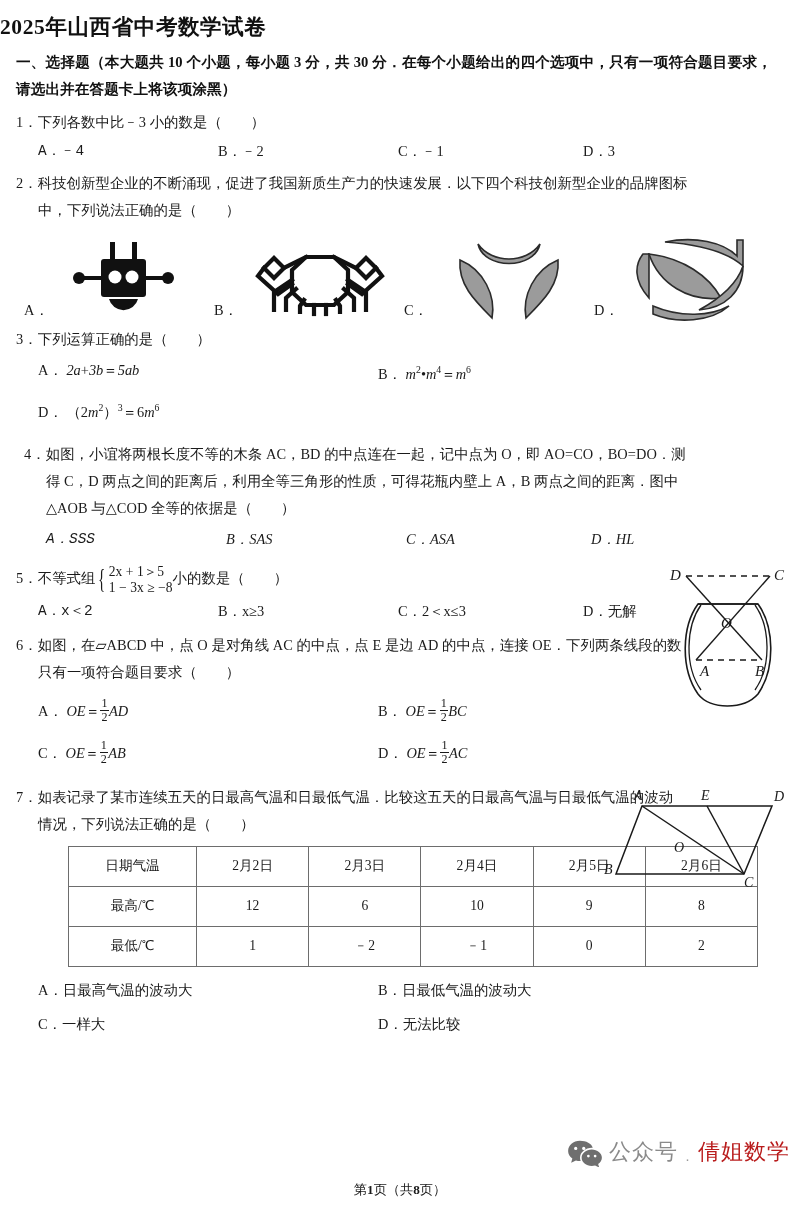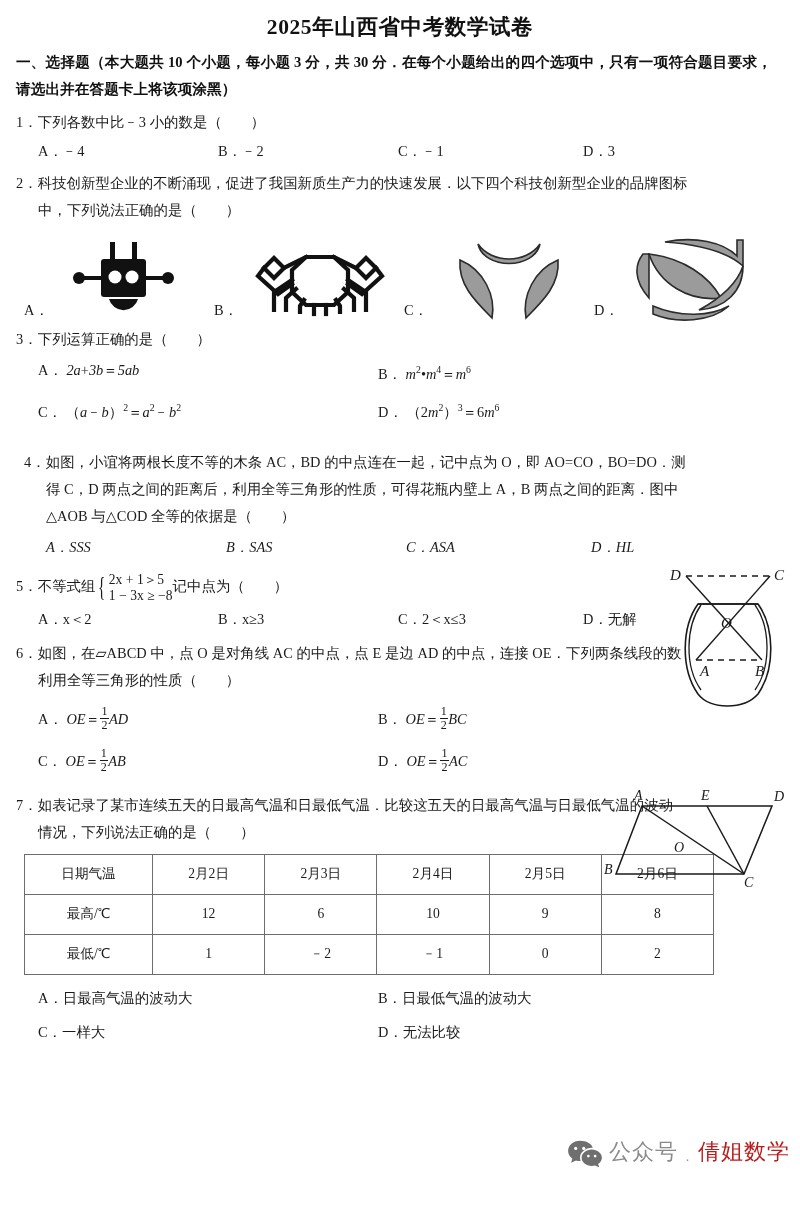--- a/index.html
+++ b/index.html
@@ -18,21 +18,21 @@
   .page {
     position: relative;
     width: 800px;
     height: 1205px;
     padding: 0;
     box-sizing: border-box;
   }
 
   
   .doc-title {
-    text-align: center;
+    text-align: left;
     font-size: 21.5px;
     font-weight: bold;
     letter-spacing: 0.6px;
     padding-top: 12px;
     padding-bottom: 8px;
     color: #111;
   }
 
   
   .section-intro {
@@ -59,21 +59,21 @@
   .indent { display:inline-block; width: 22px; }
 
   .opts-row {
     display: flex;
     padding-left: 22px;
     line-height: 30px;
   }
   .opt { white-space: nowrap; }
 
   
-  .q1-opts .opt:nth-child(1){ width: 180px; }
+  .q1-opts .opt:nth-child(1){ width: 180px; font-family: Liberation Mono, monospace; }
   .q1-opts .opt:nth-child(2){ width: 180px; }
   .q1-opts .opt:nth-child(3){ width: 185px; }
 
   
   .opts-2col { display:flex; padding-left: 22px; line-height: 34px;}
   .opts-2col .opt:first-child { width: 340px; }
 
   
   .logo-row {
     display: flex;
@@ -128,21 +128,21 @@
   }
   .fig-para {
     position: absolute;
     right: 6px;
     top: 782px;
     width: 190px;
     height: 108px;
   }
 
   
-  .tbl-wrap { padding: 8px 16px 4px 24px; }
+  .tbl-wrap { padding: 8px 16px 4px 24px; margin-left: 44px; }
   table.temp {
     border-collapse: collapse;
     width: 690px;
     font-size: 13.6px;
     table-layout: fixed;
   }
   table.temp td {
     border: 1px solid #6d6d6d;
     text-align: center;
     height: 37px;
@@ -296,31 +296,27 @@
         <span class="mi">2a</span>+<span class="mi">3b</span>＝<span class="mi">5ab</span>
       </span>
       <span class="opt">
         <span>B．</span>
         <span class="mi">m</span><sup class="exn">2</sup>•<span class="mi">m</span><sup class="exn">4</sup>＝<span class="mi">m</span><sup class="exn">6</sup>
       </span>
     </div>
 
     <div class="opts-2col">
       <span class="opt">
-        <span>C．</span>
-        （<span class="mi">a</span>﹣<span class="mi">b</span>）<sup class="exn">2</sup>＝<span class="mi">a</span><sup class="exn">2</sup>﹣<span class="mi">b</span><sup class="exn">2</sup>
-      </span>
-      <span class="opt">
         <span>D．</span>
         （2<span class="mi">m</span><sup class="exn">2</sup>）<sup class="exn">3</sup>＝6<span class="mi">m</span><sup class="exn">6</sup>
       </span>
     </div>
   </div>
 
-  <div class="q" style="margin-top:20px;padding-left:24px;">
+  <div class="q" style="margin-top:12px;padding-left:24px;">
     <div class="q-stem">
       <span>4．</span><span>如图，小谊将两根长度不等的木条 AC，BD 的中点连在一起，记中点为 O，即 AO=CO，BO=DO．测</span>
     </div>
     <div class="q-stem">
       <span class="indent"></span><span>得 C，D 两点之间的距离后，利用全等三角形的性质，可得花瓶内壁上 A，B 两点之间的距离．图中</span>
     </div>
     <div class="q-stem">
       <span class="indent"></span><span>△AOB 与△COD 全等的依据是（　　）</span>
     </div>
     <div class="opts-row q1-opts" style="margin-top:2px;align-items:center;">
@@ -356,36 +352,36 @@
   </svg>
 
   <div class="q" style="margin-top:10px;">
     <div class="q-stem">
       <span>5．</span><span>不等式组</span><span class="sys">
           <span class="brace">{</span>
           <span class="rows">
             <span style="display:block">2x + 1＞5</span>
             <span style="display:block">1 − 3x ≥ −8</span>
           </span>
-        </span><span>记中点为（　　）</span>
+        </span><span>小的数是（　　）</span>
     </div>
     <div class="opts-row q1-opts">
       <span class="opt">A．x＜2</span>
       <span class="opt">B．x≥3</span>
       <span class="opt">C．2＜x≤3</span>
       <span class="opt">D．无解</span>
     </div>
   </div>
 
   <div class="q" style="margin-top:6px;">
     <div class="q-stem">
       <span>6．</span><span>如图，在▱ABCD 中，点 O 是对角线 AC 的中点，点 E 是边 AD 的中点，连接 OE．下列两条线段的数</span>
     </div>
     <div class="q-stem">
-      <span class="indent"></span><span>利用全等三角形的性质（　　）</span>
+      <span class="indent"></span><span>只有一项符合题目要求（　　）</span>
     </div>
 
     <div class="opts-2col" style="margin-top:8px;">
       <span class="opt">
         <span>A．</span>
         <span class="mi">OE</span>＝<span class="frac"><span class="num">1</span><span class="den">2</span></span><span class="mi">AD</span>
       </span>
       <span class="opt">
         <span>B．</span>
         <span class="mi">OE</span>＝<span class="frac"><span class="num">1</span><span class="den">2</span></span><span class="mi">BC</span>
@@ -483,14 +479,17 @@
         <path d="M40 21 C40 15.6 34.6 11.2 28 11.2 C21.4 11.2 16 15.6 16 21 C16 26.4 21.4 30.8 28 30.8 C29.4 30.8 30.8 30.6 32 30.3 L36.8 32.6 L35.6 28.4 C38.3 26.6 40 24 40 21 Z"></path>
         <circle cx="24" cy="19" r="1.6" fill="#fff"></circle>
         <circle cx="32" cy="19" r="1.6" fill="#fff"></circle>
       </g>
     </svg>
     <span>公众号</span>
     <span class="wm-dot">·</span>
     <span class="wm-name">倩姐数学</span>
   </div>
 
+  <div class="page-num">
+    <span>第</span><b>1</b><span>页（共</span><b>8</b><span>页）</span>
+  </div>
 
 </div>
 
 </body></html>

